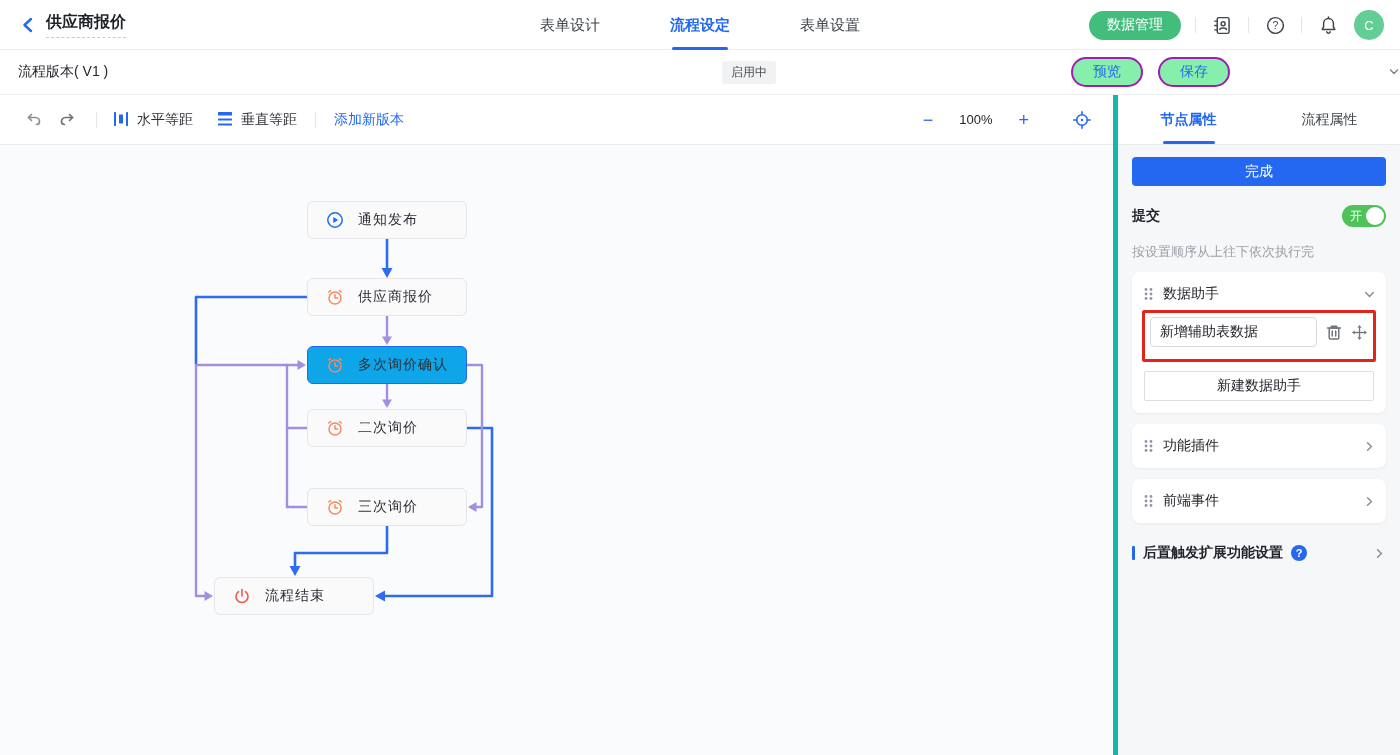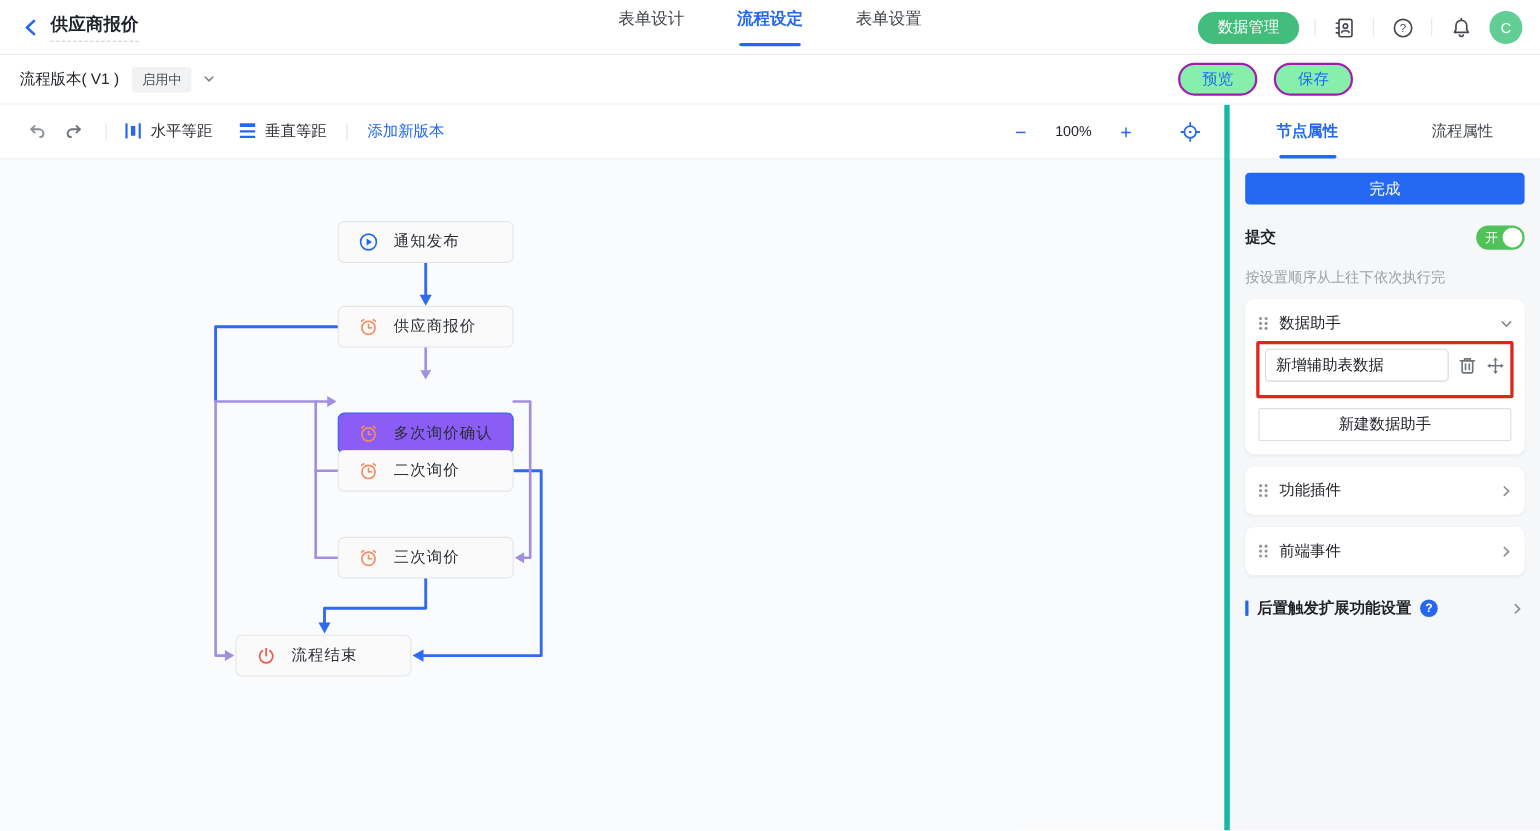--- a/index.html
+++ b/index.html
@@ -3,32 +3,32 @@
 <meta charset="utf-8">
 <style>
   * { margin:0; padding:0; box-sizing:border-box; }
   html,body { width:1400px; height:755px; font-family:"Liberation Sans","DejaVu Sans",sans-serif; background:#fff; overflow:hidden; }
   .stage { position:relative; width:1400px; height:755px; background:#fff; }
 
   
   .header { position:absolute; left:0; top:0; width:1400px; height:50px; background:#fff; border-bottom:1px solid #ebedf0; display:flex; align-items:center; z-index:30; }
   .back-btn { margin-left:16px; width:24px; height:24px; display:flex; align-items:center; justify-content:center; cursor:pointer; }
   .page-title { margin-left:6px; font-size:16px; font-weight:bold; color:#1f2329; padding-bottom:4px; border-bottom:1px dashed #c6c9cd; }
-  .header-tabs { position:absolute; left:50%; top:0; transform:translateX(-50%); height:42px; display:flex; gap:48px; align-items:flex-end; }
+  .header-tabs { position:absolute; left:50%; top:0; transform:translateX(-50%); height:42px; display:flex; gap:70px; align-items:flex-start; }
   .h-tab { position:relative; height:50px; display:flex; align-items:center; font-size:15px; color:#41454c; cursor:pointer; white-space:nowrap; }
   .h-tab.active { color:#2468f2; font-weight:bold; }
   .h-tab.active::after { content:""; position:absolute; left:50%; transform:translateX(-50%); bottom:0; width:56px; height:3px; background:#2468f2; border-radius:2px; }
   .header-right { position:absolute; right:16px; top:0; height:50px; display:flex; align-items:center; gap:14px; }
   .btn-green { height:29px; padding:0 18px; border-radius:15px; background:#42bd7b; color:#fff; font-size:14px; border:none; display:flex; align-items:center; cursor:pointer;text-align:center; }
   .v-divider { width:1px; height:16px; background:#e3e5e9; }
   .icon-btn { width:24px; height:24px; display:flex; align-items:center; justify-content:center; cursor:pointer; }
   .avatar { width:30px; height:30px; border-radius:50%; background:#62ce96; color:#fff; font-size:13px; display:flex; align-items:center; justify-content:center; cursor:pointer; }
 
   
-  .version-bar { position:absolute; left:0; top:50px; width:1400px; height:45px; background:#fff; border-bottom:1px solid #eef0f2; display:flex; align-items:center; z-index:25; }
+  .version-bar { position:absolute; left:0; top:50px; width:1400px; height:45px; background:#fff; border-bottom:1px solid #eef0f2; display:flex; align-items:center; z-index:25;justify-content:space-between; }
   .version-label { margin-left:18px; font-size:14px; color:#23262b; }
   .status-badge { margin-left:12px; background:#f1f2f4; color:#4a4e55; font-size:12px; padding:3px 9px; border-radius:3px; }
   .ver-caret { margin-left:10px; cursor:pointer; display:flex; }
   .version-actions { position:absolute; right:170px; display:flex; gap:15px; }
   .btn-outline { height:30px; padding:0 20px; border-radius:15px; background:#86efac; border:2px solid #a21caf; color:#2468f2; font-size:14px; cursor:pointer; }
 
   
   .left-col { position:absolute; left:0; top:95px; width:1113px; height:660px; }
   .toolbar { height:50px; background:#fff; border-bottom:1px solid #e9ebee; display:flex; align-items:center; position:relative; }
   .tb-icon { width:26px; height:26px; display:flex; align-items:center; justify-content:center; cursor:pointer; }
@@ -37,21 +37,21 @@
   .tb-link { font-size:14px; color:#2468f2; cursor:pointer; }
   .zoom-controls { position:absolute; right:18px; display:flex; align-items:center; gap:26px; }
   .zoom-sign { color:#2468f2; font-size:18px; cursor:pointer; line-height:1; }
   .zoom-level { font-size:13px; color:#23262b; }
   .canvas { position:relative; width:1113px; height:610px; background:#fafbfc; overflow:hidden; }
   .edges { position:absolute; left:0; top:0; }
 
   
   .node { position:absolute; width:160px; height:38px; background:#fafafb; border:1px solid #e4e6ea; border-radius:6px; display:flex; align-items:center; gap:14px; padding-left:18px; cursor:pointer; }
   .node .nlabel { font-size:14px; color:#2b2f36; letter-spacing:1px; white-space:nowrap; }
-  .node.selected { background:#8b5cf6; border:1.5px solid #2468f2;margin-top:29px; }
+  .node.selected { background:#0ea5e9; border:1.5px solid #2468f2; }
   .node-icon { width:18px; height:18px; display:flex; align-items:center; justify-content:center; }
 
   
   .panel { position:absolute; left:1113px; top:95px; width:287px; height:660px; background:#f6f7f9; border-left:5px solid #14b8a6; }
   .panel-tabs { height:50px; background:#fff; border-bottom:1px solid #e9ebee; display:flex; }
   .p-tab { flex:1; position:relative; display:flex; align-items:center; justify-content:center; font-size:14px; color:#41454c; cursor:pointer; }
   .p-tab.active { color:#2468f2; font-weight:bold; }
   .p-tab.active::after { content:""; position:absolute; left:50%; transform:translateX(-50%); bottom:0; width:52px; height:3px; background:#2468f2; border-radius:2px; }
   .panel-body { padding:12px 14px 0 14px; }
   .btn-done { width:100%; height:29px; background:#2468f2; border:none; border-radius:4px; color:#fff; font-size:14px; cursor:pointer; }

